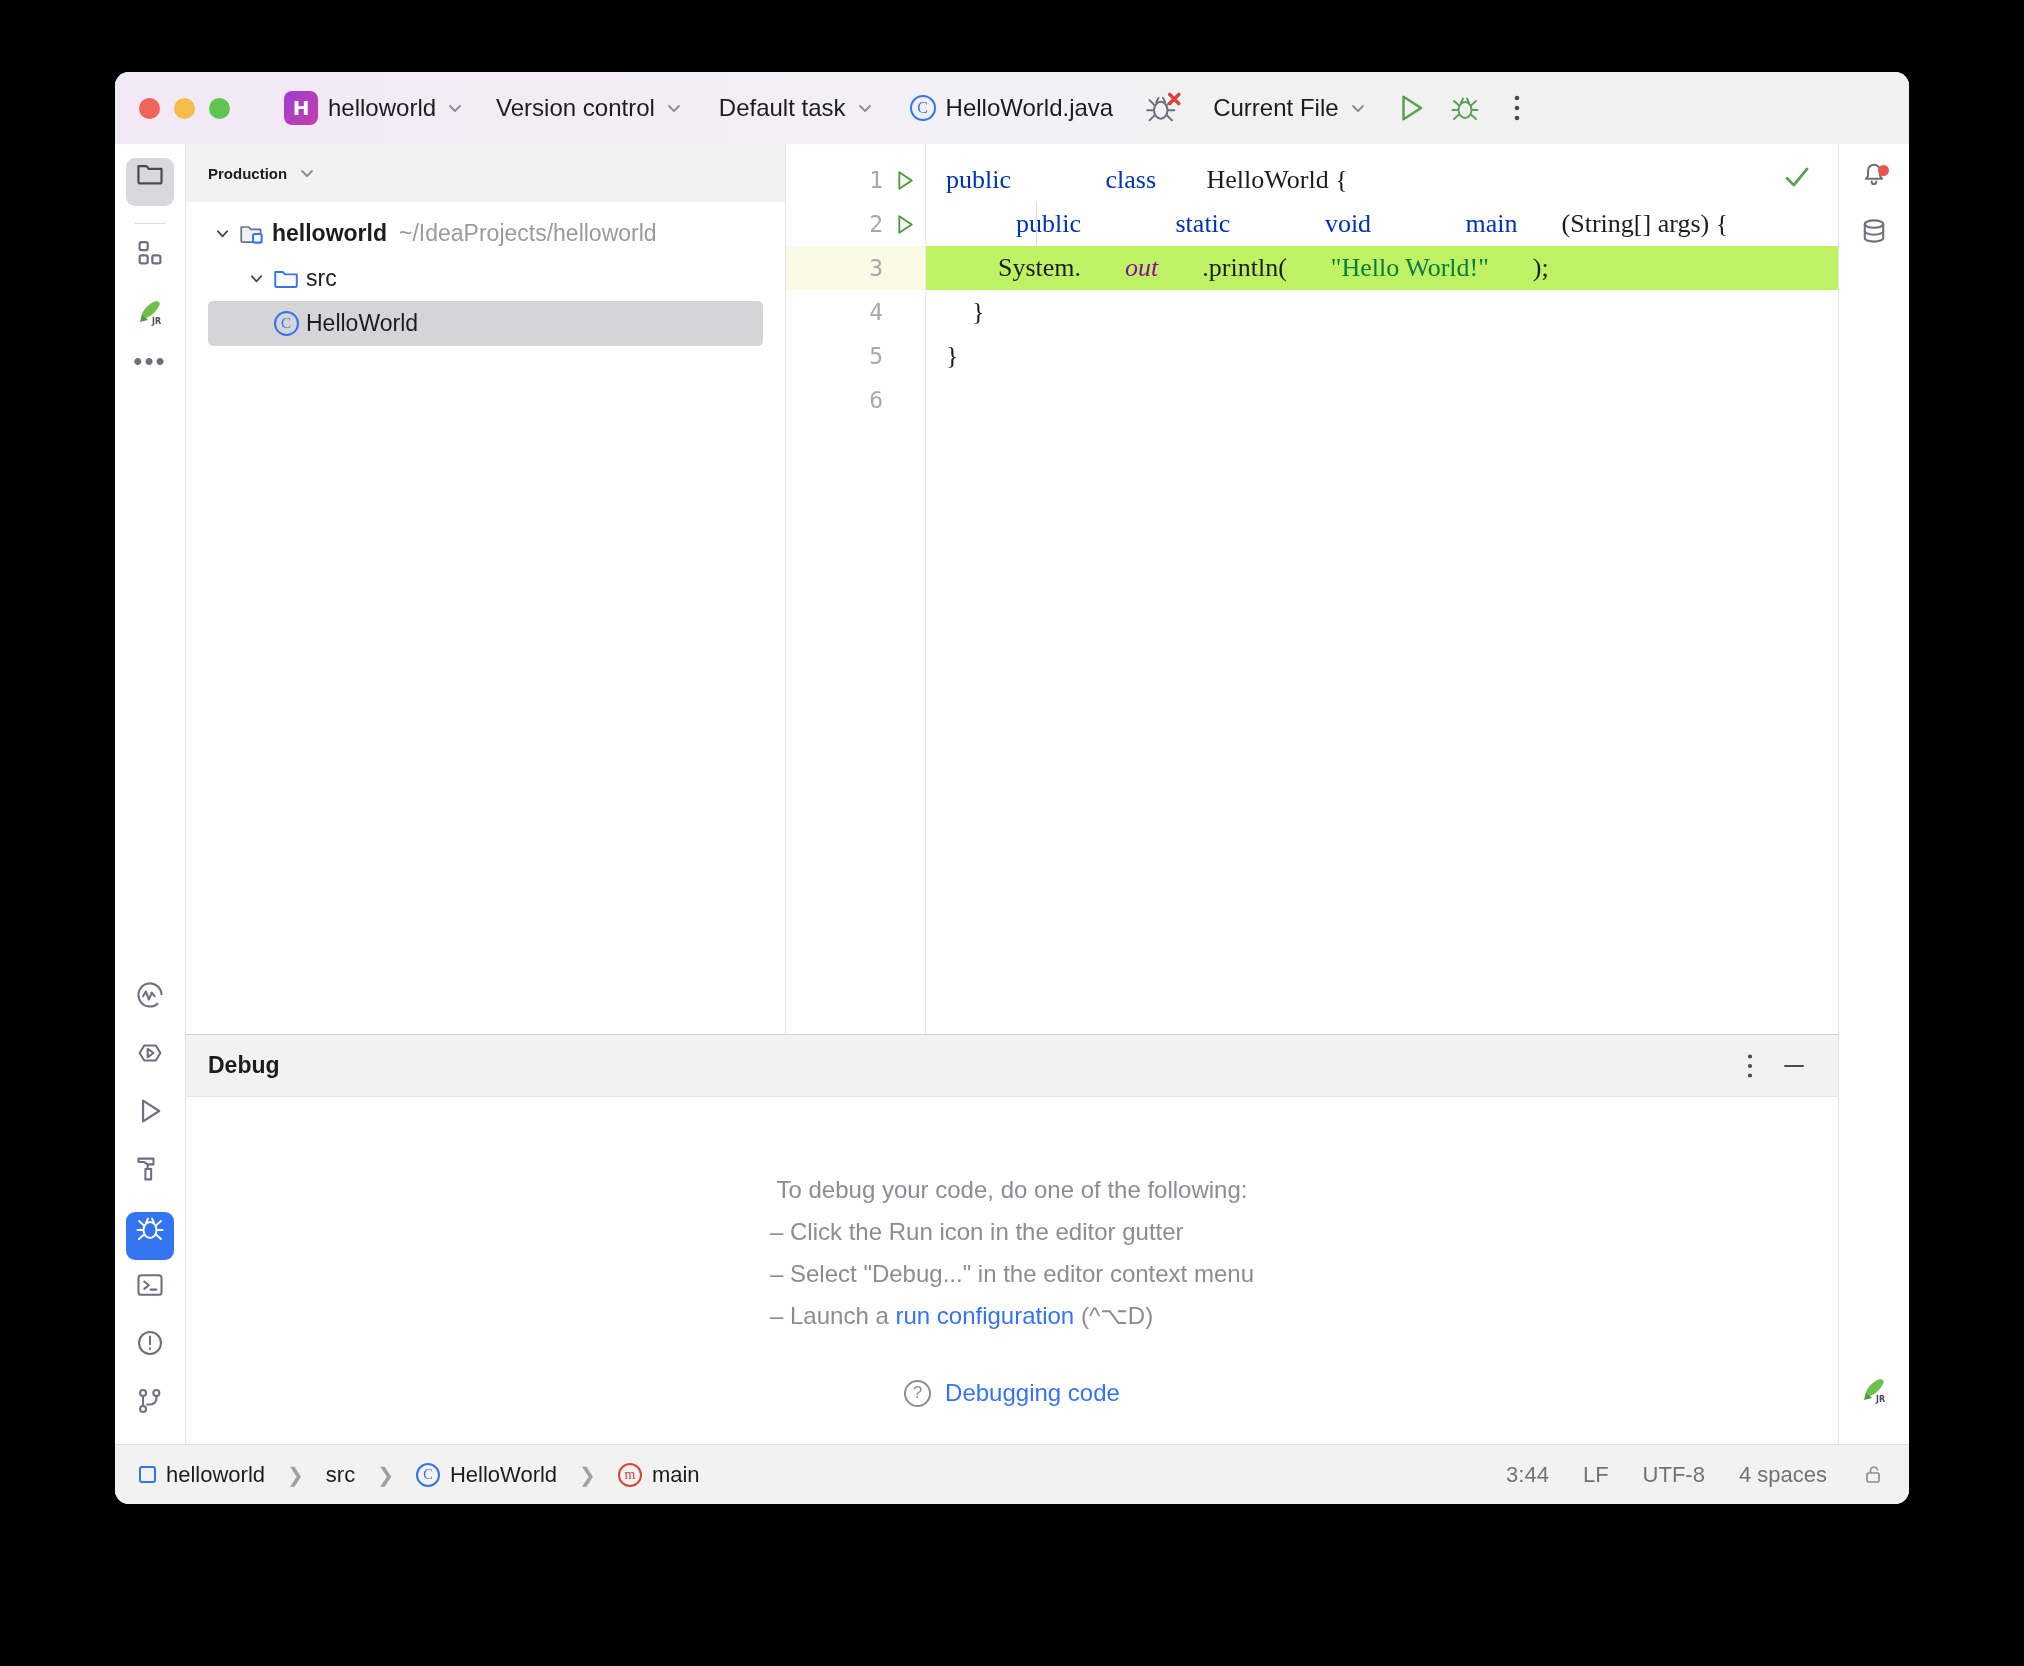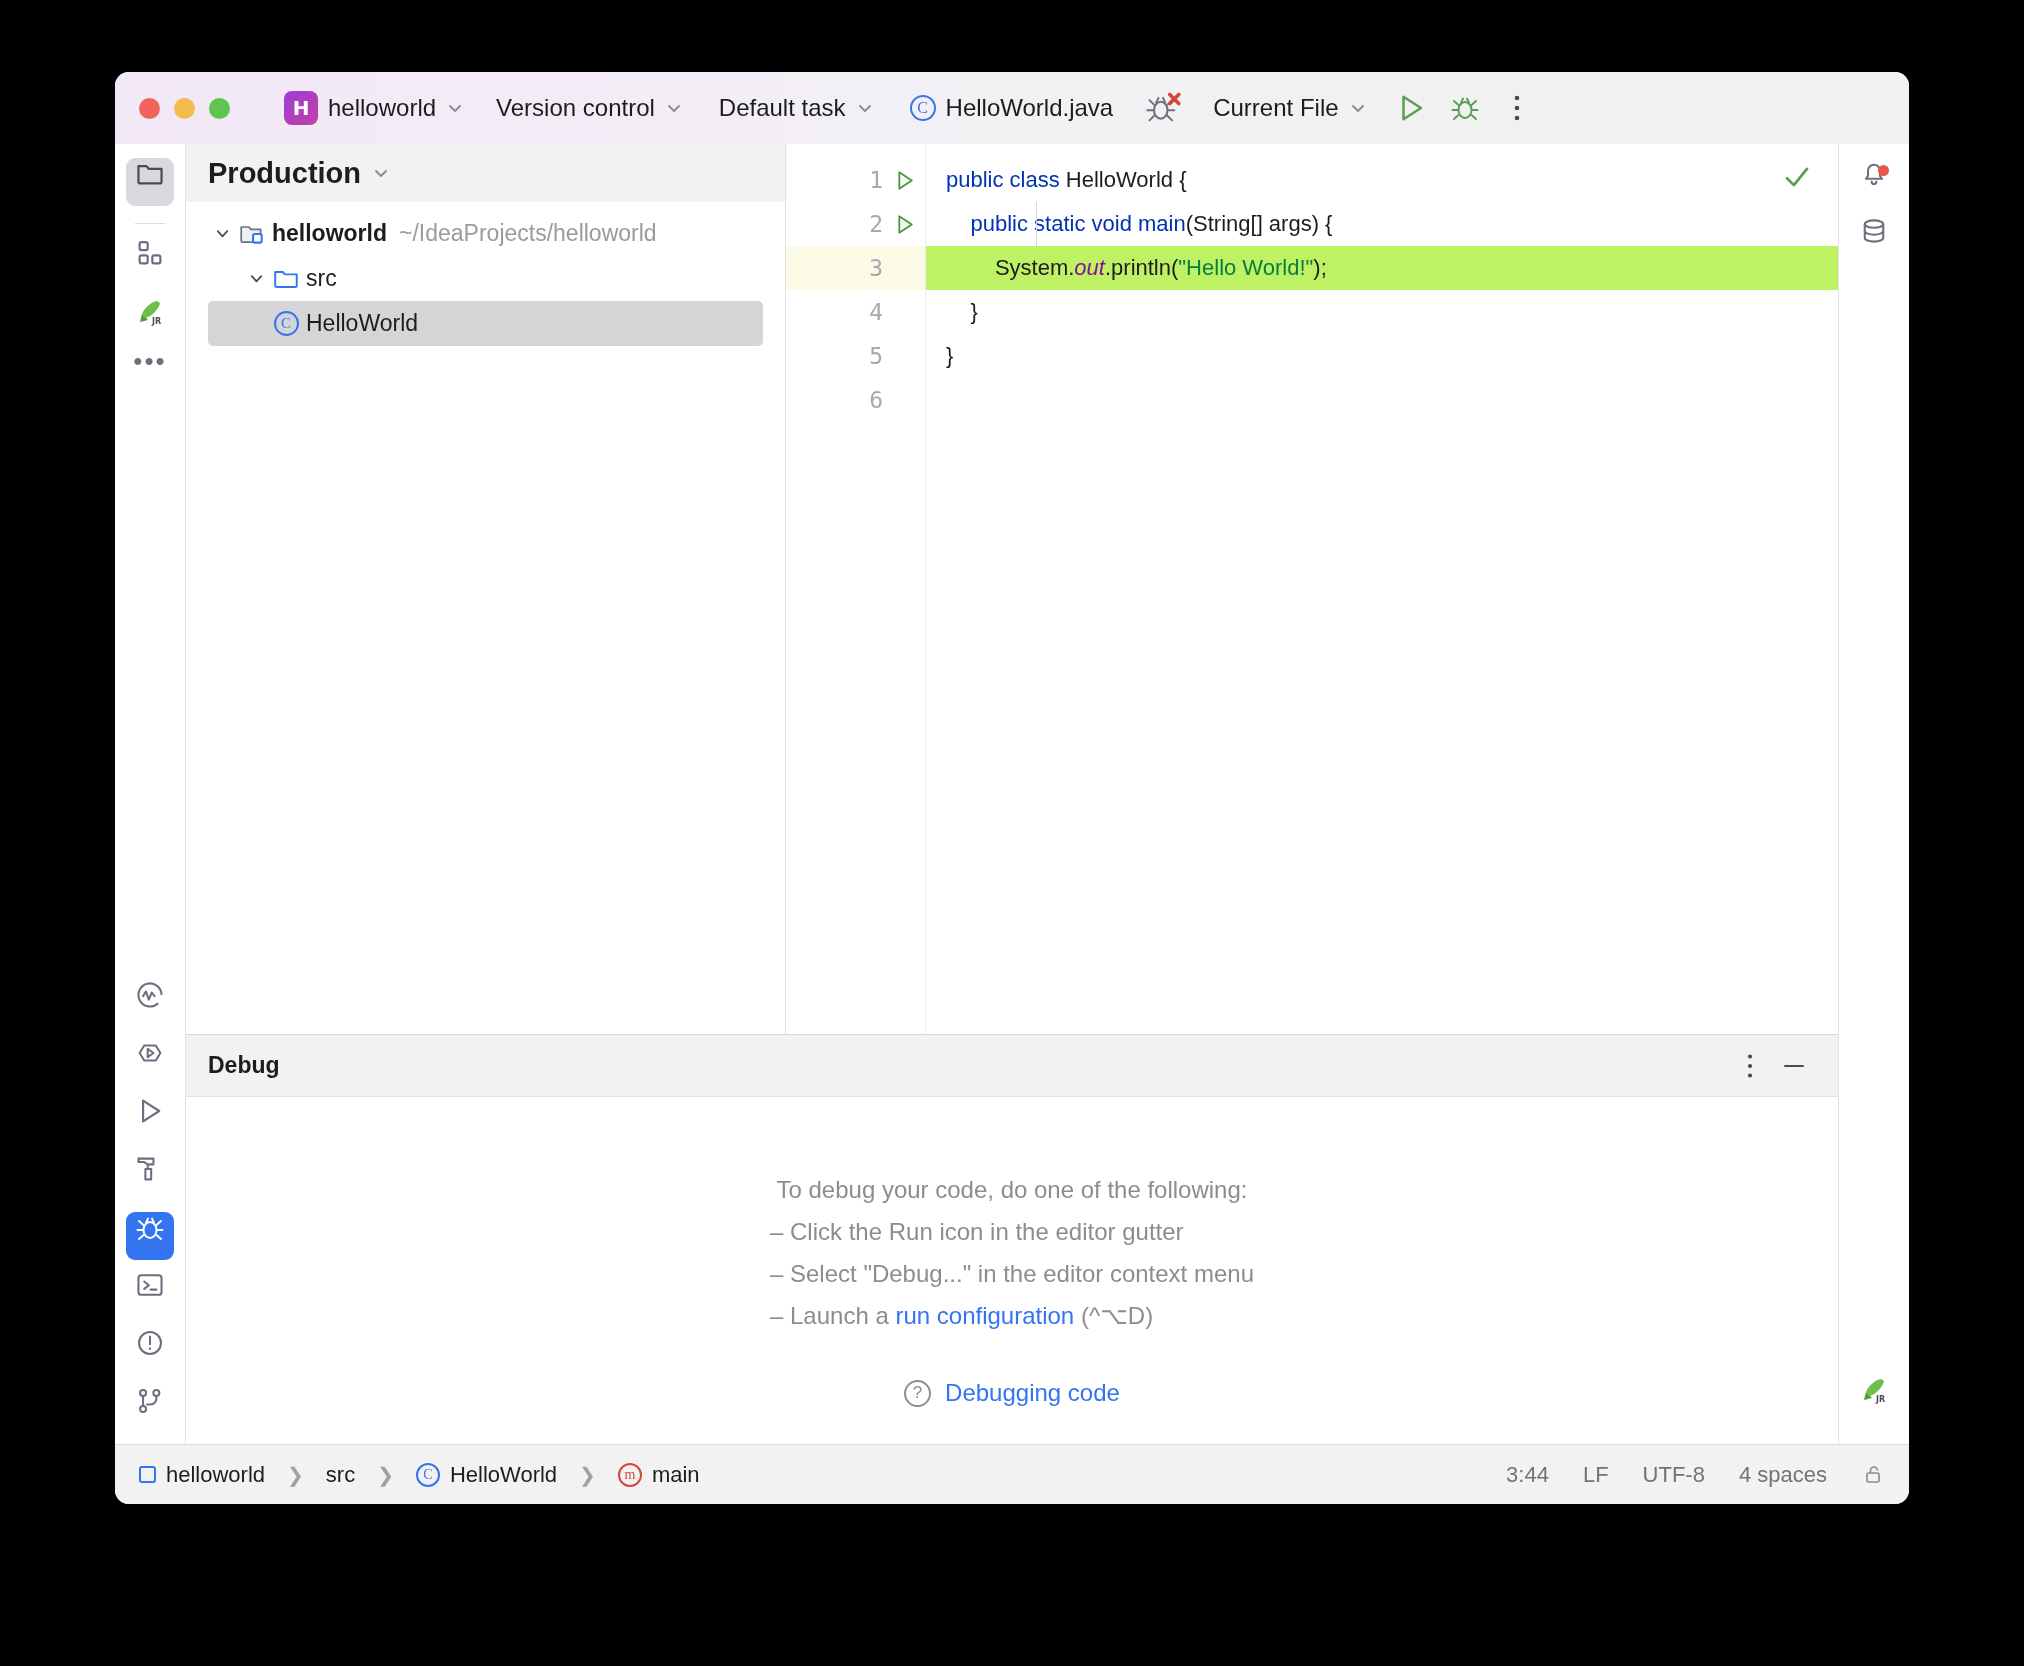--- a/index.html
+++ b/index.html
@@ -99,21 +99,21 @@
     width: 600px; flex: 0 0 600px;
     display: flex; flex-direction: column;
     border-right: 1px solid #e3e3e6;
     background: #ffffff;
   }
   #project-header {
     height: 58px; flex: 0 0 58px;
     background: #f2f2f3;
     display: flex; align-items: center; gap: 11px;
     padding-left: 22px;
-    font-size: 29px; font-weight: 700; color: #1d1d1f;
+    font-size: 15px; font-weight: 700; color: #1d1d1f;
   }
   #tree { padding-top: 9px; font-size: 23px; }
   .tree-row {
     height: 45px; display: flex; align-items: center;
     padding-right: 10px; white-space: nowrap;
   }
   .tree-row.sel { background: #d5d5d8; border-radius: 5px; margin: 0 22px 0 22px; }
   .twisty { width: 28px; flex: 0 0 28px; display: flex; align-items: center; justify-content: center; }
   .twisty svg { width: 17px; height: 17px; }
   .node-icon { width: 32px; flex: 0 0 32px; display: flex; align-items: center; justify-content: center; margin-right: 4px; }
@@ -140,22 +140,22 @@
     font-family: "DejaVu Sans Mono", monospace; font-size: 23px; color: #a8a8ad;
     padding-right: 6px; gap: 6px;
   }
   .gline.hl { background: #fbfae6; }
   .run-tri { width: 30px; flex: 0 0 30px; display: flex; align-items: center; justify-content: center; }
   .run-tri.empty { visibility: hidden; }
 
   #code-area { flex: 1 1 auto; padding-top: 14px; position: relative; min-width: 0; }
   .cline {
     height: 44px; display: flex; align-items: center;
-    font-family: Liberation Sans, sans-serif; font-size: 22px;
-    padding-left: 20px; white-space: pre;
+    font-family: Liberation Serif, serif; font-size: 26px;
+    padding-left: 20px; white-space: pre; gap: 44px;
   }
   .cline.hl { background: #bef264; }
   .kw { color: #0033b3; }
   .plain { color: #1d1d1f; }
   .str { color: #087d3f; }
   .field-static { color: #871094; font-style: italic; }
   .indent-guide {
     position: absolute; left: 110px; top: 58px;
     width: 1px; height: 44px; background: #d8d8dc;
   }

